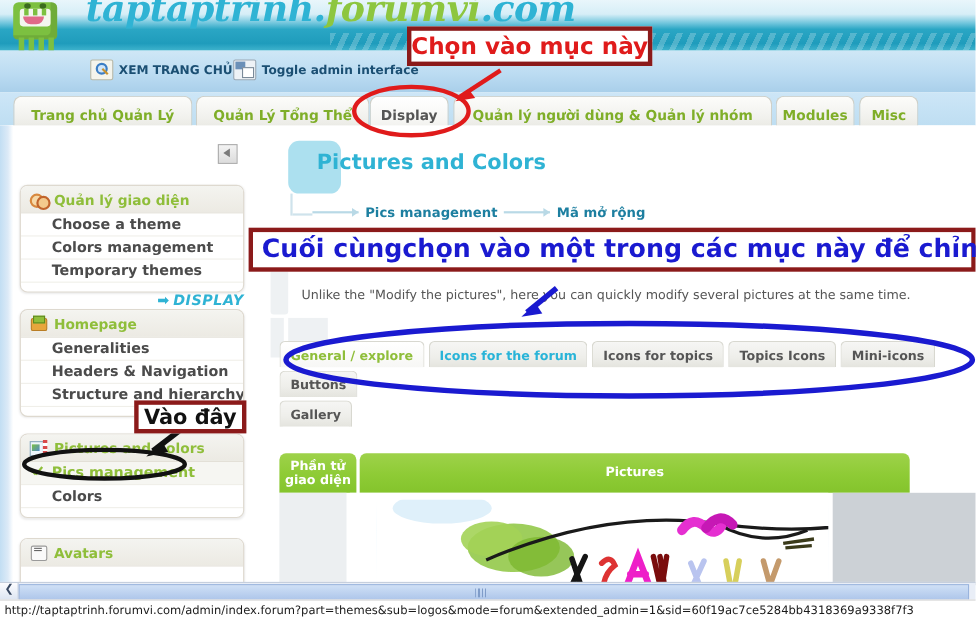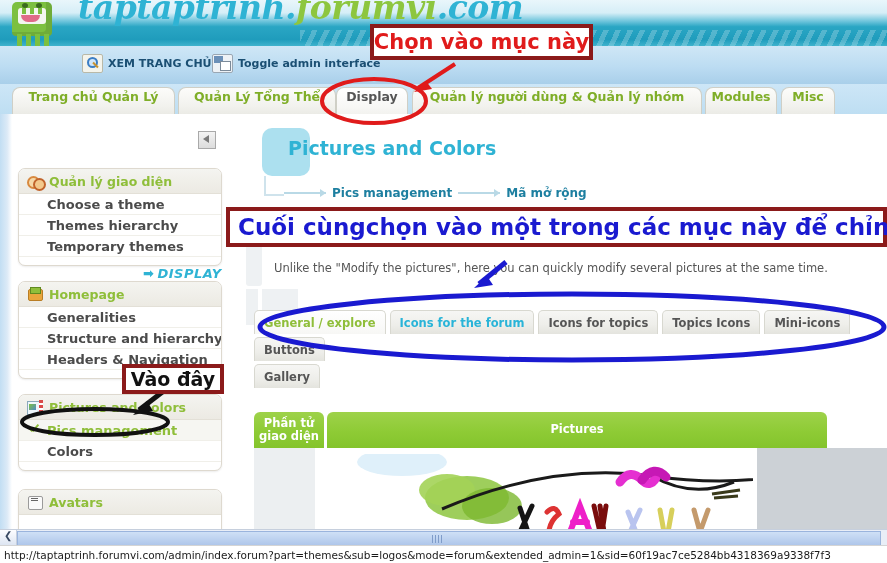--- a/index.html
+++ b/index.html
@@ -54,21 +54,21 @@
   .ic-toggle:before{content:"";position:absolute;left:1px;top:1px;width:9px;height:7px;background:#6b90b8;}
   .ic-toggle:after{content:"";position:absolute;left:7px;top:6px;width:9px;height:8px;background:#ffffff;border:1px solid #7b8a99;}
 
   
   .tabbar{position:absolute;left:0;top:84px;width:887px;height:30px;
     background:linear-gradient(180deg,#cde6f7 0%,#bedef2 100%);}
   .tab{
     position:absolute;top:3px;height:27px;box-sizing:border-box;
     background:linear-gradient(180deg,#fcfcfa 0%,#f2f2ee 55%,#e6e6e0 100%);
     border:1px solid #cfcfc6;border-bottom:none;border-radius:8px 8px 0 0;
-    display:flex;align-items:flex-end;justify-content:center;padding:16px 9px;
+    display:flex;align-items:center;justify-content:center;padding:16px 9px;
     font-size:12.5px;font-weight:bold;color:#7fae28;white-space:nowrap;cursor:pointer;
   }
   .tab.active{color:#555;background:linear-gradient(180deg,#ffffff 0%,#f7f7f5 60%,#eeeeea 100%);height:29px;top:3px;}
 
   
   .pagebody{position:absolute;left:0;top:114px;width:887px;height:415px;background:#ffffff;}
   .leftrail{position:absolute;left:0;top:0;width:12px;height:415px;
     background:linear-gradient(90deg,#c2def3 0%,#dceaf7 60%,#ffffff 100%);}
 
   .collapse-btn{position:absolute;left:198px;top:131px;width:16px;height:16px;
@@ -251,41 +251,41 @@
 
     <div class="panel" style="top:54px">
       <div class="panel-head">
         <span class="hico rings"></span>
         <span>Quản lý giao diện</span>
       </div>
       <div class="panel-row">
         <span>Choose a theme</span>
         </div>
       <div class="panel-row">
-        <span>Themes hierarchy</span>
+        <span>Colors management</span>
         </div>
       <div class="panel-row">
         <span>Temporary themes</span>
         </div>
       <div class="panel-pad"></div>
     </div>
 
     <div class="panel" style="top:167px">
       <div class="panel-head">
         <span class="hico home"></span>
         <span>Homepage</span>
       </div>
       <div class="panel-row">
         <span>Generalities</span>
         </div>
       <div class="panel-row">
+        <span>Headers &amp; Navigation</span>
+        </div>
+      <div class="panel-row">
         <span>Structure and hierarchy</span>
-        </div>
-      <div class="panel-row">
-        <span>Headers &amp; Navigation</span>
         </div>
       <div class="panel-pad"></div>
     </div>
 
     <div class="panel" style="top:280px">
       <div class="panel-head">
         <span class="hico pics">
             <i></i>
           </span>
         <span>Pictures and Colors</span>

